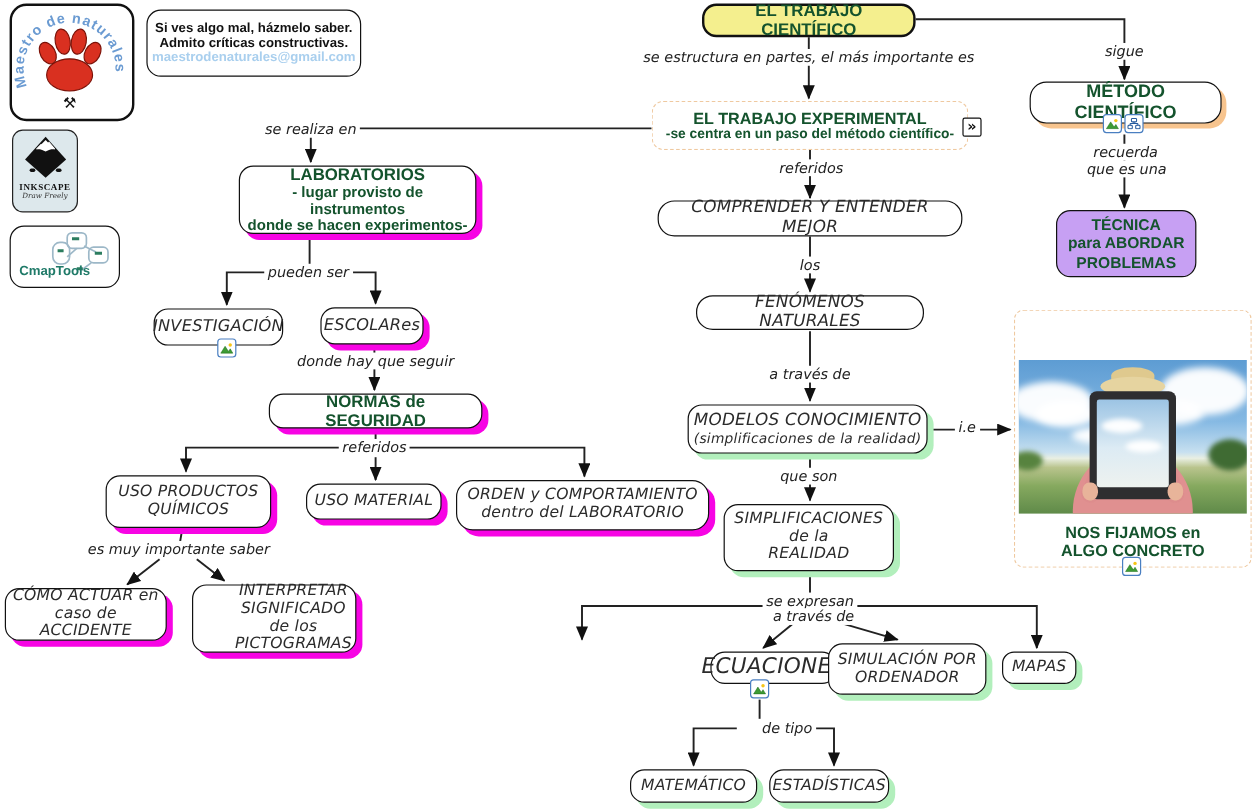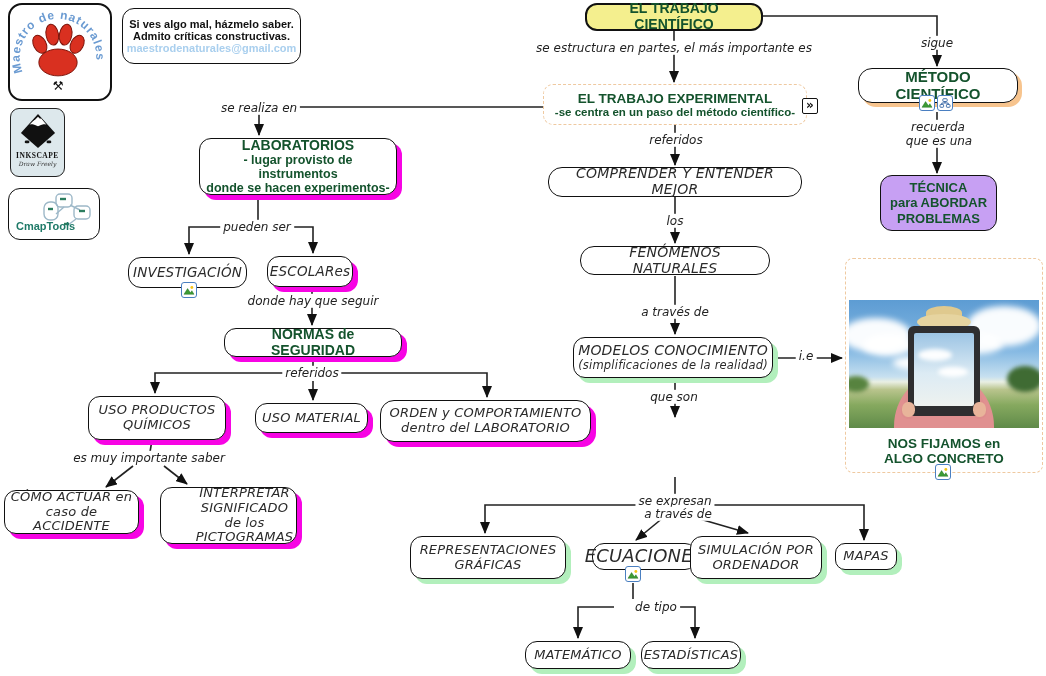--- a/index.html
+++ b/index.html
@@ -190,28 +190,33 @@
 
   <div class="node it" style="left:580px;top:246px;width:190px;height:29px;border-radius:14px;font-size:14px;">
     <span>FENÓMENOS NATURALES</span>
   </div>
 
   <div class="node it sh-g" style="left:573px;top:337px;width:200px;height:41px;font-size:14px;">
     <span>MODELOS CONOCIMIENTO</span>
     <span style="font-size:11.5px;">(simplificaciones de la realidad)</span>
   </div>
 
+  <div class="node it sh-g" style="left:603px;top:420px;width:142px;height:56px;font-size:13px;">
+    <span>SIMPLIFICACIONES</span>
+    <span>de la</span>
+    <span>REALIDAD</span>
+  </div>
 
   <div class="node bd sh-m" style="left:160px;top:138px;width:198px;height:57px;font-size:14px;margin-left:39px;">
     <span>LABORATORIOS</span>
     <span style="font-size:12.5px;">- lugar provisto de instrumentos</span>
     <span style="font-size:12.5px;text-align:right;">donde se hacen experimentos-</span>
   </div>
 
-  <div class="node it" style="left:128px;top:257px;width:119px;height:31px;font-size:13.5px;border-radius:13px;">
+  <div class="node it" style="left:128px;top:257px;width:108px;height:31px;font-size:13.5px;">
     <span>INVESTIGACIÓN</span>
   </div>
   <div class="icn" style="left:181px;top:282px;">
     <svg viewBox="0 0 16 14">
         <circle cx="12" cy="3.5" r="2" fill="#f5c518"></circle>
         <path d="M1,13 L6,5 L10,11 L12,8 L15,13 Z" fill="#3d9b35" stroke="#1c6b18" stroke-width="0.6"></path>
       </svg>
   </div>
 
   <div class="node it sh-m" style="left:267px;top:256px;width:86px;height:31px;font-size:13.5px;">
@@ -240,24 +245,20 @@
     <span>CÓMO ACTUAR en</span>
     <span>caso de ACCIDENTE</span>
   </div>
 
   <div class="node it sh-m" style="left:160px;top:487px;width:137px;height:57px;font-size:13px;padding-left:36px;">
     <span>INTERPRETAR</span>
     <span>SIGNIFICADO de los</span>
     <span>PICTOGRAMAS</span>
   </div>
 
-  <div class="node it sh-g" style="left:410px;top:536px;width:156px;height:43px;font-size:13px;">
-    <span>REPRESENTACIONES</span>
-    <span>GRÁFICAS</span>
-  </div>
 
   <div class="node it" style="left:580px;top:543px;width:105px;height:27px;font-size:18px;margin-left:12px;">
     <span>ECUACIONES</span>
   </div>
   <div class="icn" style="left:625px;top:566px;">
     <svg viewBox="0 0 16 14">
         <circle cx="12" cy="3.5" r="2" fill="#f5c518"></circle>
         <path d="M1,13 L6,5 L10,11 L12,8 L15,13 Z" fill="#3d9b35" stroke="#1c6b18" stroke-width="0.6"></path>
       </svg>
   </div>

